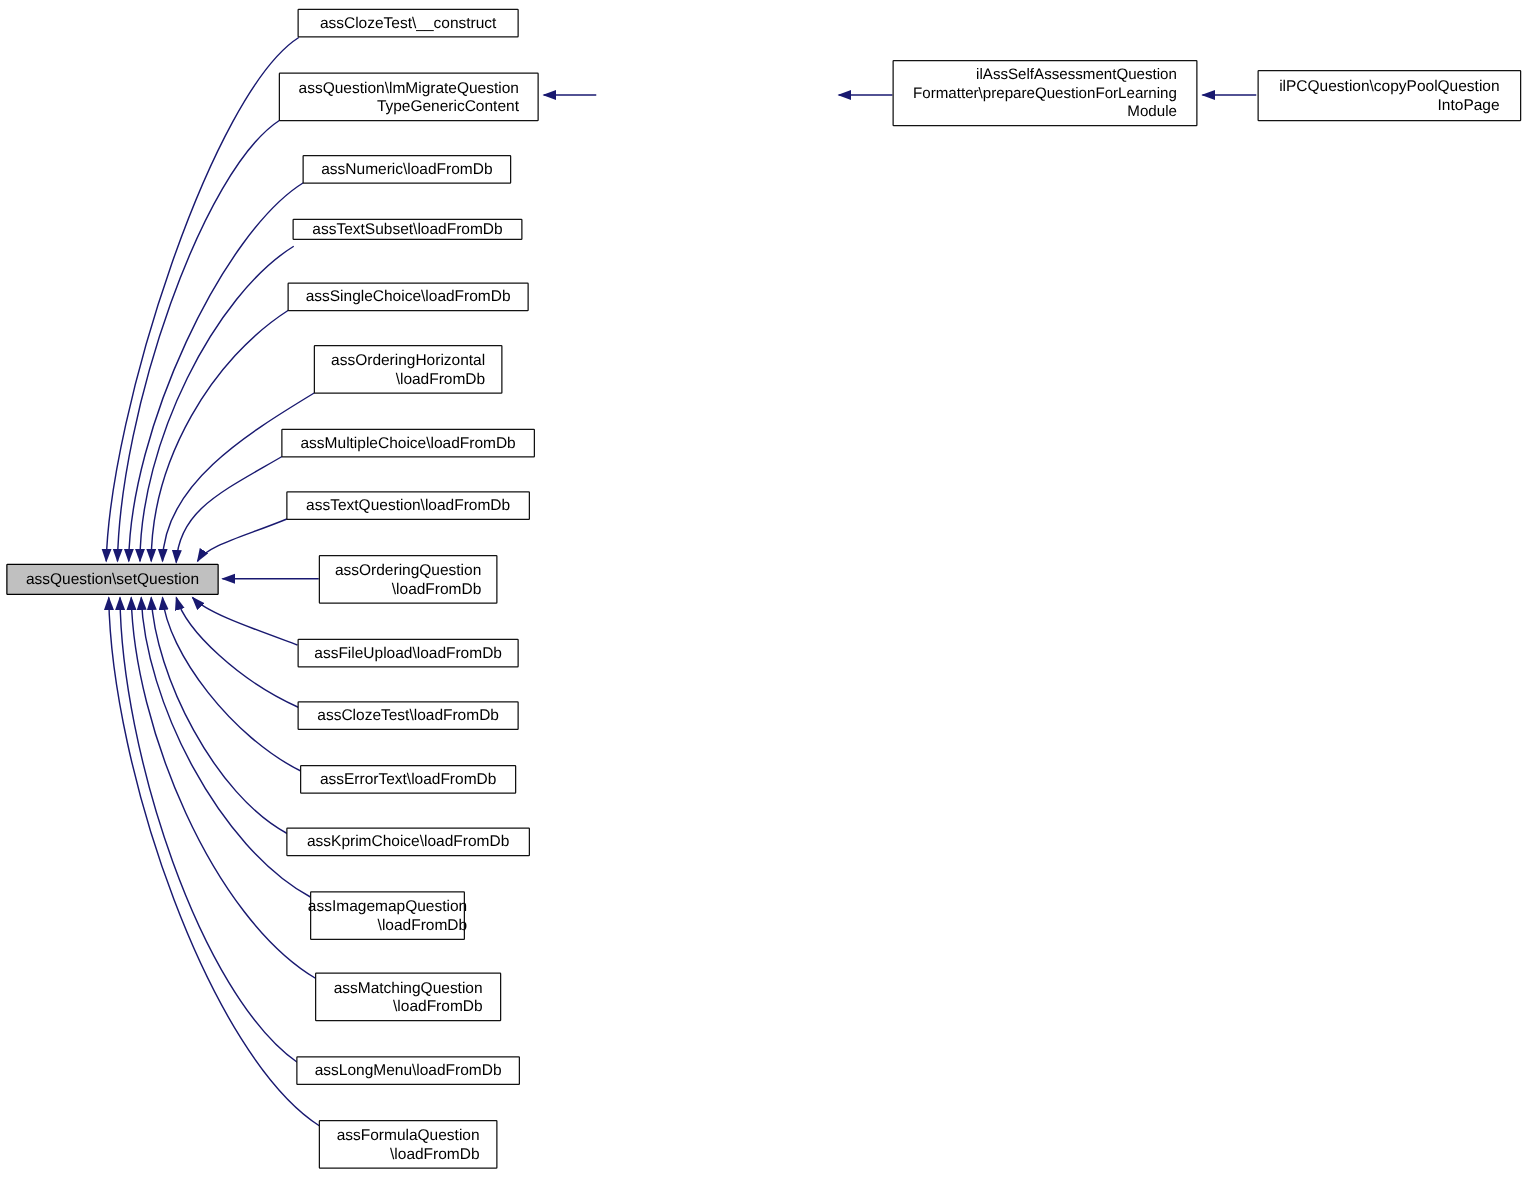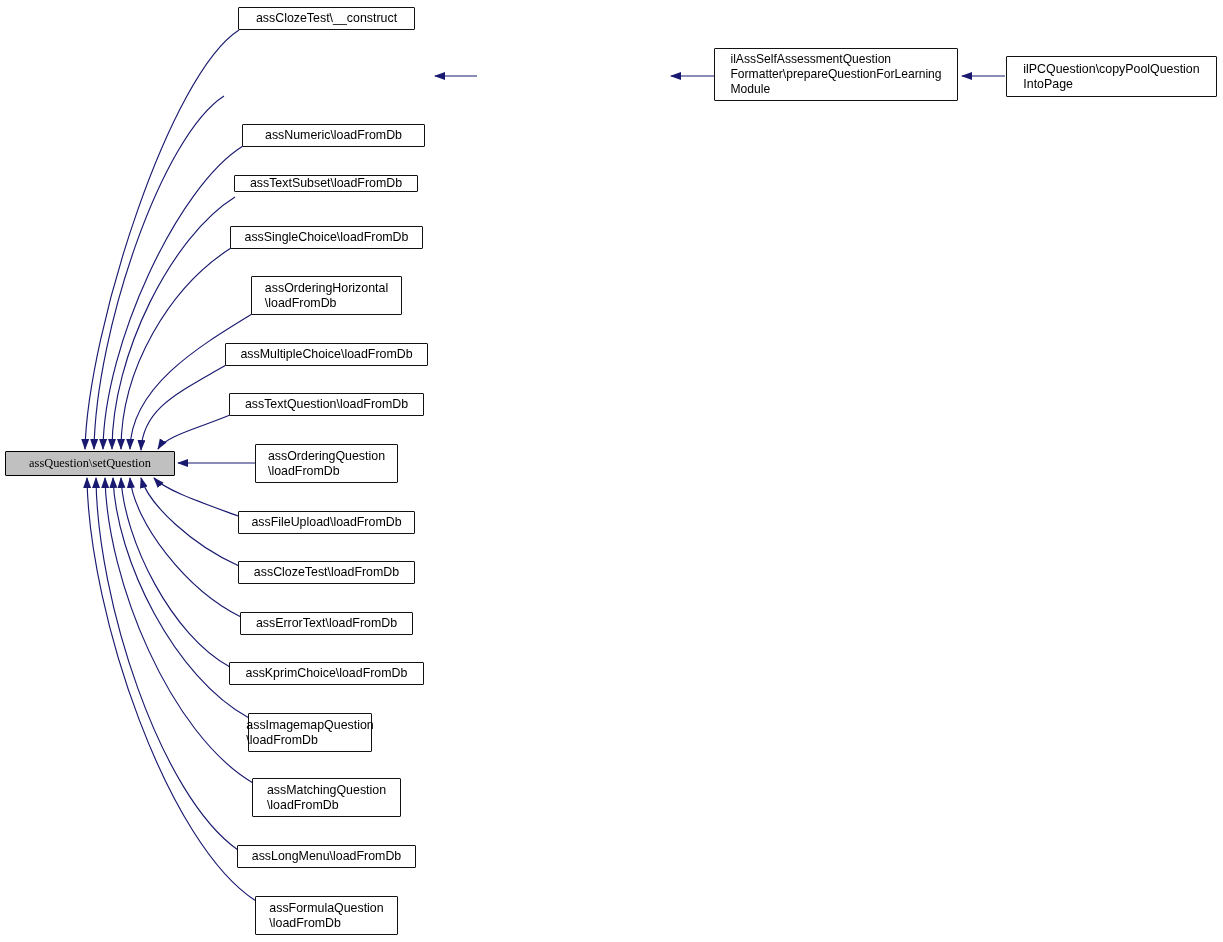--- a/index.html
+++ b/index.html
@@ -11,31 +11,30 @@
     overflow:hidden;
   }
   .edge-layer{position:absolute;left:0;top:0;width:1223px;height:942px;}
   .edge{fill:none;stroke:#191970;stroke-width:1.15px;}
   .node{
     position:absolute;
     box-sizing:border-box;
     background:#ffffff;
     border:1.4px solid #121212;
     display:flex;align-items:center;justify-content:center;
-    text-align:left;
+    text-align:right;
     font-size:12.4px;line-height:15px;color:#000000;
     white-space:pre-line;
     padding:0 3px;
     border-radius:1px;
   }
   .node.focus{
     background:#c0c0c0;
     border-width:1.7px;
     border-color:#000000;
-    font-family:Liberation Serif, serif;
   }
 </style>
 </head>
 <body>
 
 <div class="canvas">
 
   <svg class="edge-layer" width="1223" height="942" viewBox="0 0 1223 942" id="edges-svg">
     <defs>
       <marker id="arrow" markerUnits="userSpaceOnUse" markerWidth="12" markerHeight="9" refX="10" refY="4" orient="auto">
@@ -65,22 +64,26 @@
     </svg>
 
   <div class="node focus" style="left:5px;top:451px;width:170px;height:25px">
     <span>assQuestion\setQuestion</span>
   </div>
 
   <div class="node" style="left:238px;top:7px;width:177px;height:23px">
     <span>assClozeTest\__construct</span>
   </div>
 
+  <div class="node" style="left:223px;top:58px;width:208px;height:39px">
+    <span>assQuestion\lmMigrateQuestion
+TypeGenericContent</span>
+  </div>
 
-  <div class="node" style="left:242px;top:124px;width:183px;height:23px">
+  <div class="node" style="left:242px;top:124px;width:167px;height:23px">
     <span>assNumeric\loadFromDb</span>
   </div>
 
   <div class="node" style="left:234px;top:175px;width:184px;height:17px">
     <span>assTextSubset\loadFromDb</span>
   </div>
 
   <div class="node" style="left:230px;top:226px;width:193px;height:23px">
     <span>assSingleChoice\loadFromDb</span>
   </div>

